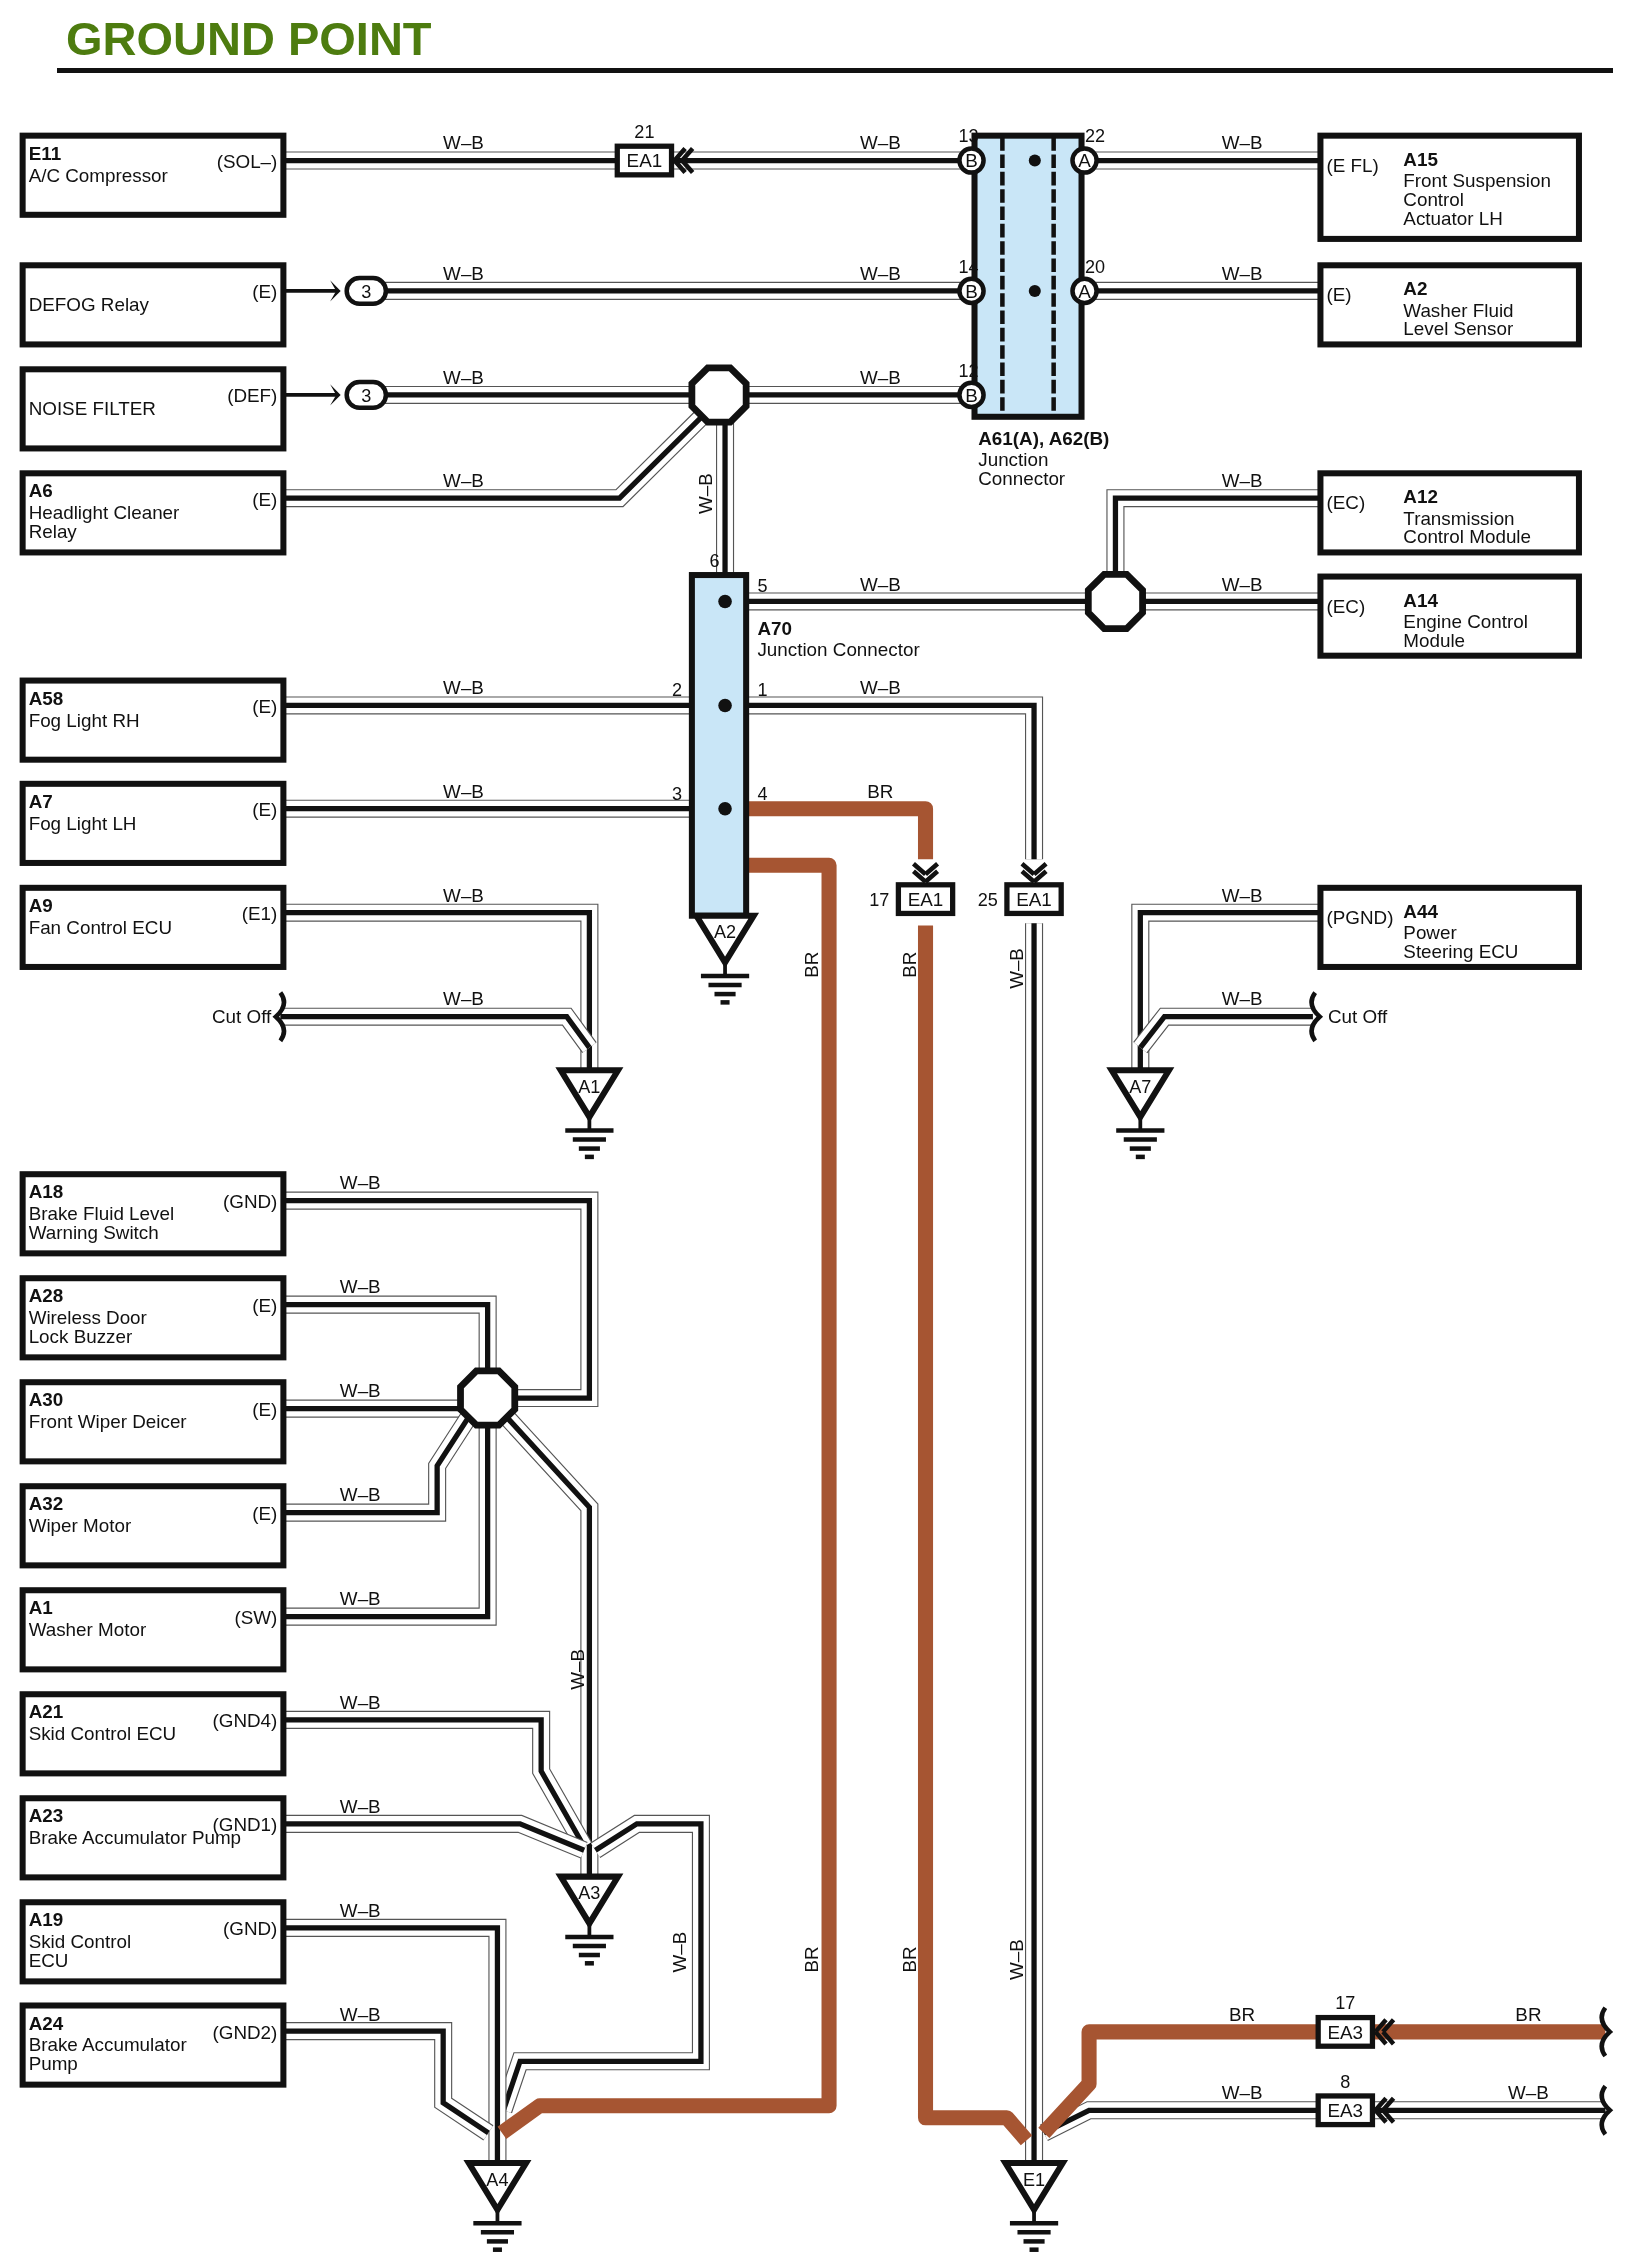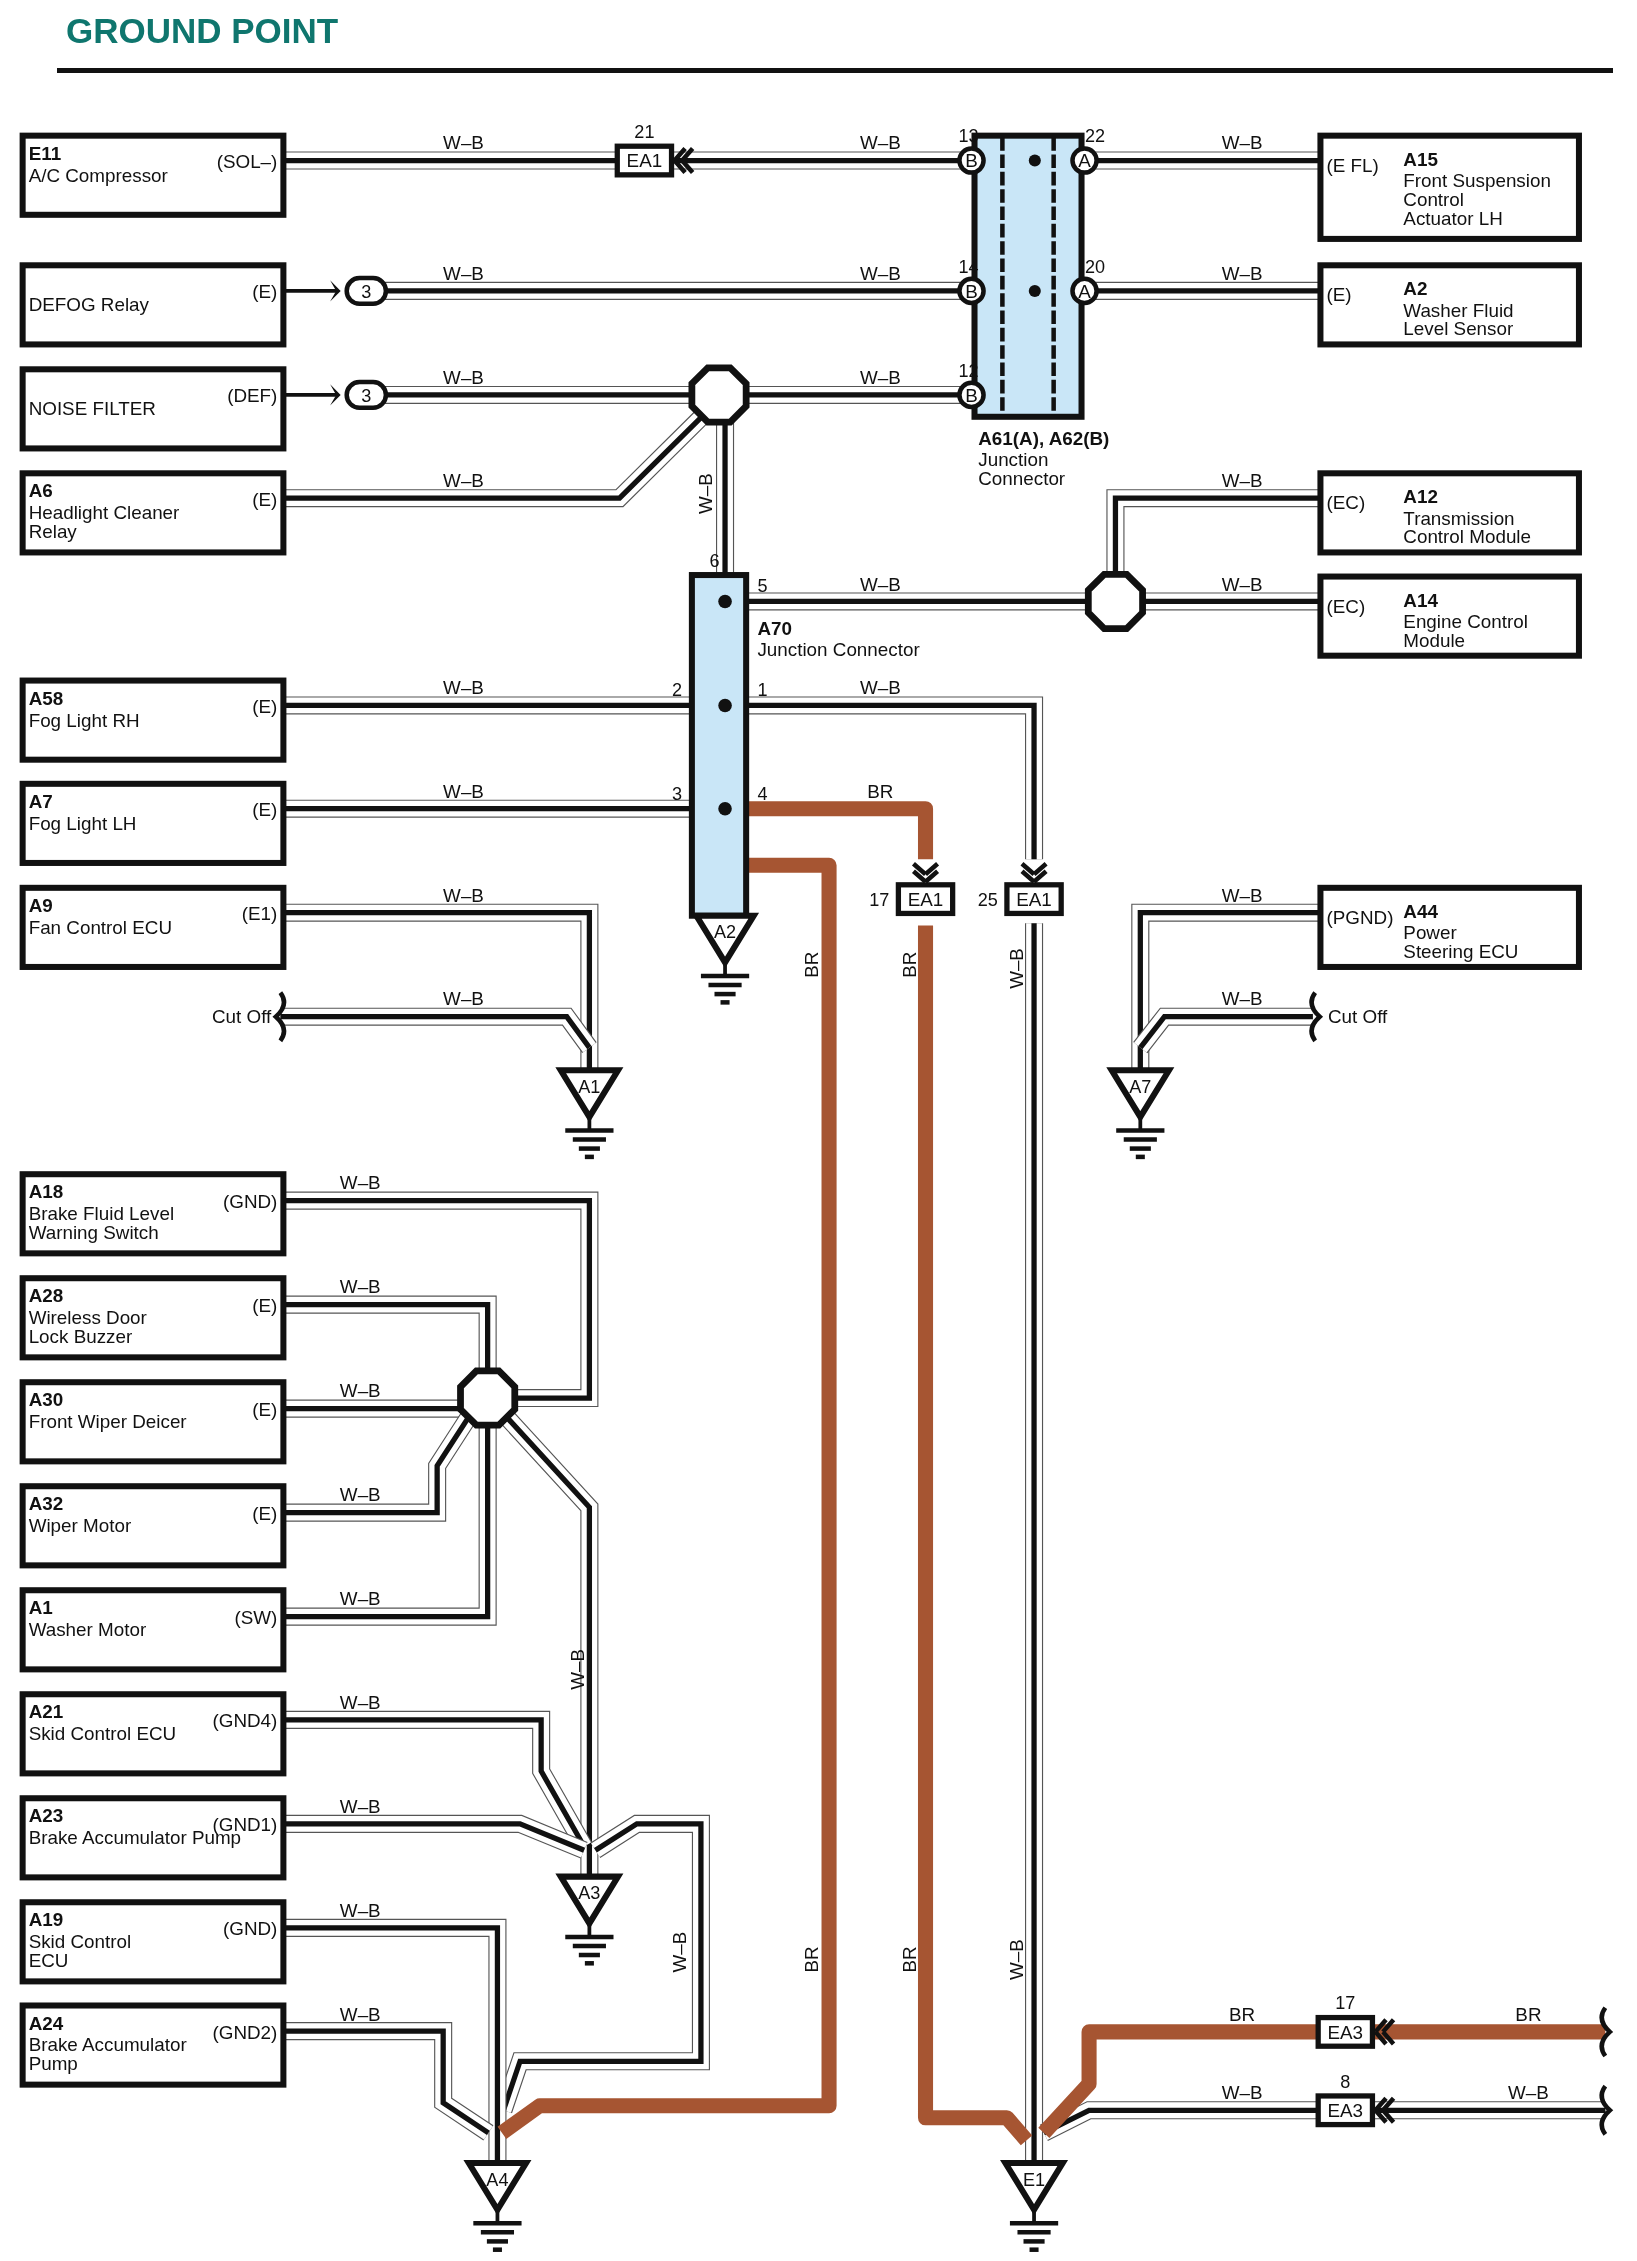--- a/index.html
+++ b/index.html
@@ -1,19 +1,19 @@
 <!DOCTYPE html>
 <html style="font-size:12px"><head>
 <meta charset="utf-8">
 <style>
   html, body { margin: 0; padding: 0; background: #ffffff; }
   body { width: 1637px; height: 2261px; position: relative; overflow: hidden;
          font-family: "Liberation Sans", sans-serif; }
-  #title { position: absolute; left: 66px; top: 10.6px; font-size: 35px; font-weight: bold;
-           color: #0f766e; letter-spacing: 0px; font-family: "Liberation Sans", sans-serif; }
+  #title { position: absolute; left: 66px; top: 10.6px; font-size: 47px; font-weight: bold;
+           color: #4d7c0f; letter-spacing: 0px; font-family: "Liberation Sans", sans-serif; }
   #title-rule { position: absolute; left: 57px; top: 68px; width: 1556px; height: 4.5px; background: #111; }
   svg#dia { position: absolute; left: 0; top: 0; }
   svg text { font-family: "Liberation Sans", sans-serif; fill: #111; }
 </style>
 </head>
 <body>
 
 <div id="title">GROUND POINT</div>
 <div id="title-rule"></div>
 

